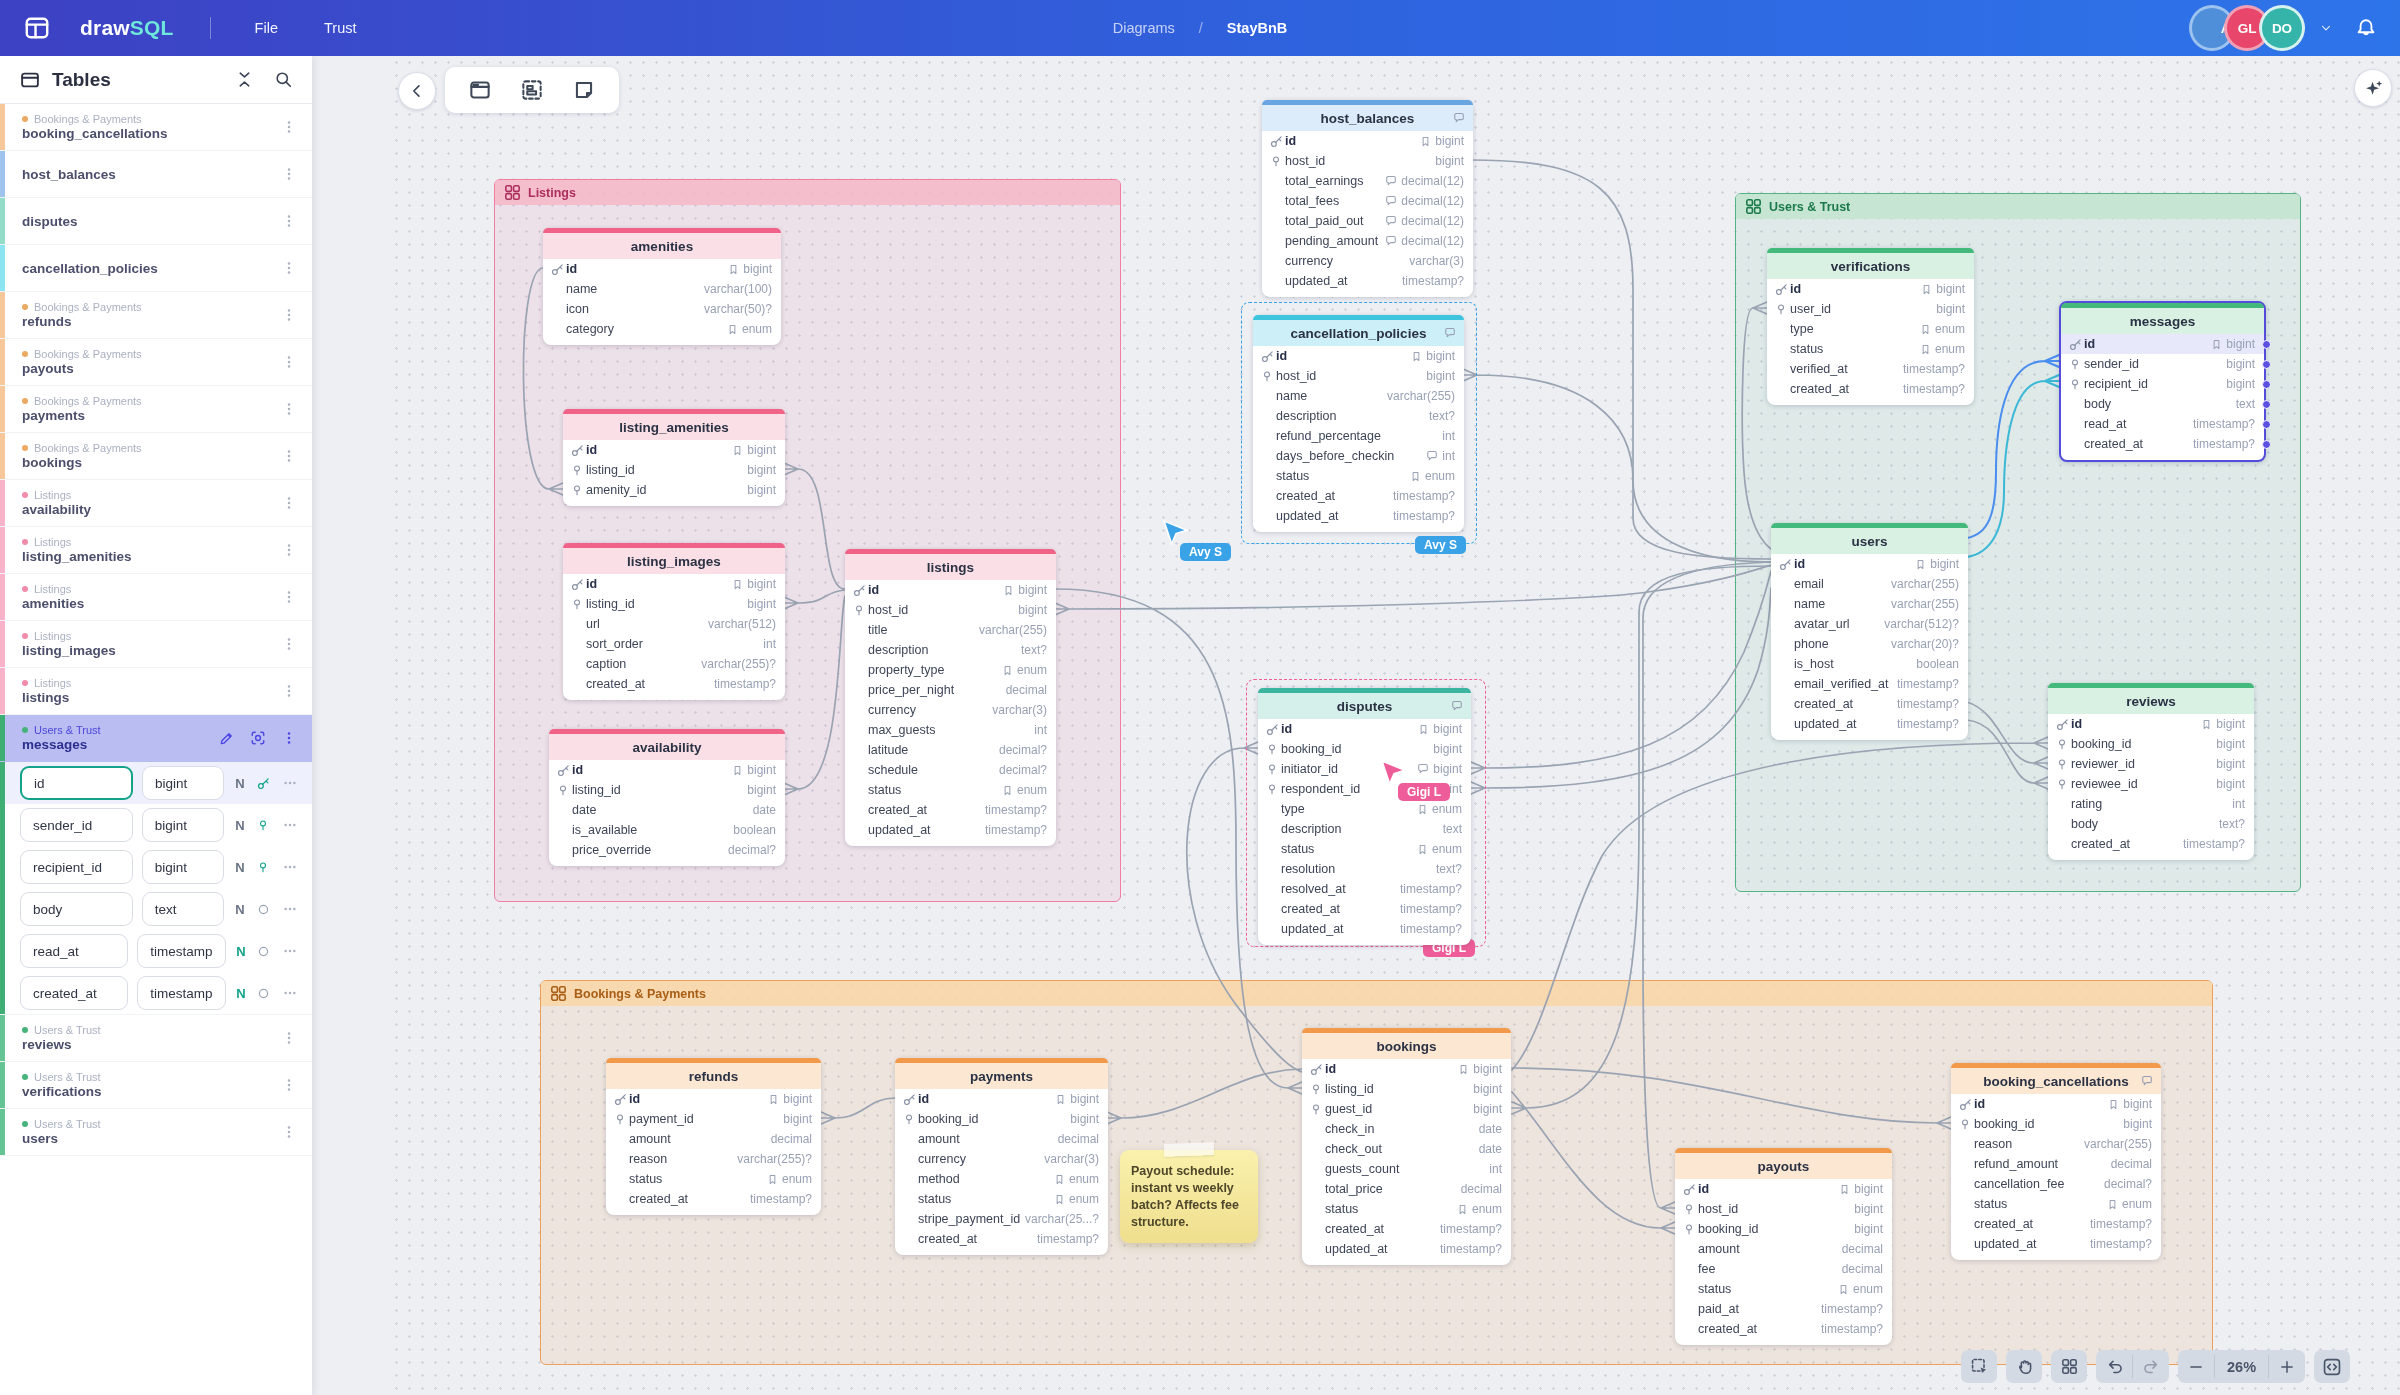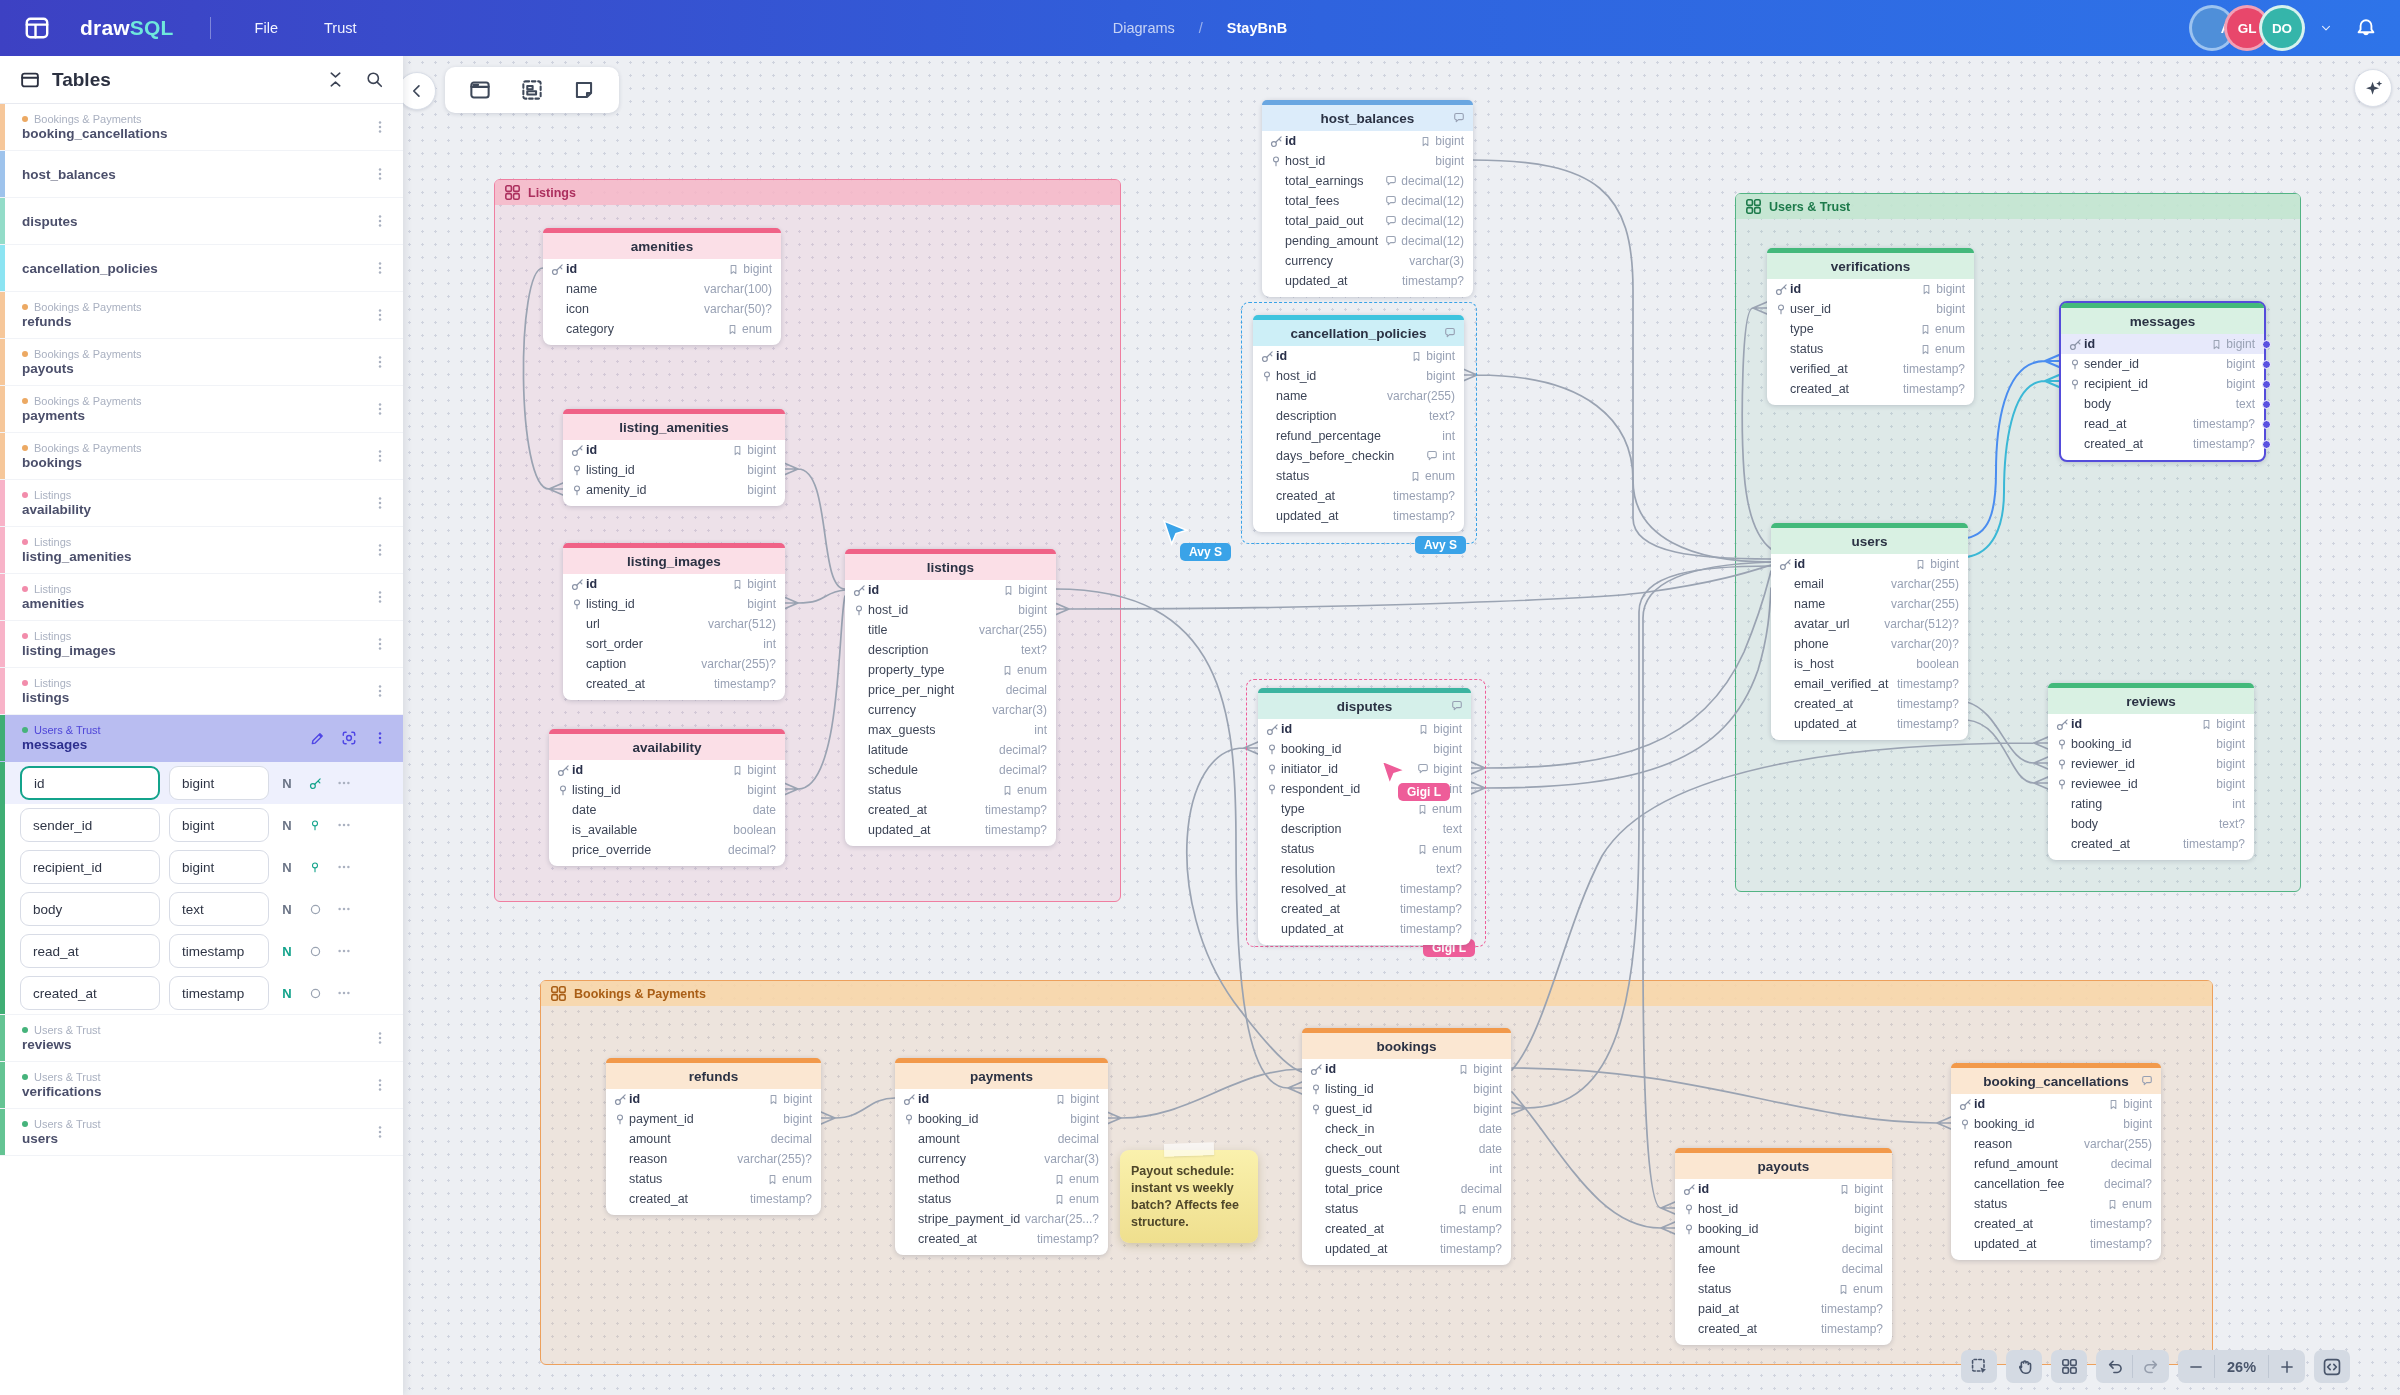--- a/index.html
+++ b/index.html
@@ -21,21 +21,21 @@
   .bc-current { color:#fff; font-weight:600; }
   .nav-right { margin-left:auto; display:flex; align-items:center; gap:14px; }
   .avatars { display:flex; align-items:center; }
   .avatar { width:40px; height:40px; border-radius:50%; display:flex; align-items:center; justify-content:center;
     font-size:13.5px; font-weight:700; color:#fff; margin-left:-5px; cursor:pointer; }
   .avatar:first-child { margin-left:0; }
   .chev { color:rgba(255,255,255,.85); margin-left:4px; display:flex; }
   .bell { color:#fff; display:flex; margin-left:10px; cursor:pointer; }
 
   
-  .sidebar { position:absolute; top:56px; left:0; bottom:0; width:403px; background:#fff; z-index:40;
+  .sidebar { position:absolute; top:56px; left:0; bottom:0; width:312px; background:#fff; z-index:40;
     box-shadow:2px 0 8px rgba(30,40,70,.10); }
   .sb-head { height:48px; display:flex; align-items:center; gap:12px; padding:0 20px; border-bottom:1px solid #e8eaf0; color:#2b3040; }
   .sb-title { font-size:19px; font-weight:700; }
   .sb-head-icons { margin-left:auto; display:flex; gap:22px; color:#3c4354; }
   .sb-head-icons .ico { cursor:pointer; }
   .s-item { position:relative; height:47px; display:flex; align-items:center; padding:0 16px 0 22px; border-bottom:1px solid #f1f3f7; cursor:pointer; background:#fff; }
   .s-item.selected { background:#b9bdf1; border-bottom-color:#b9bdf1; }
   .s-bar { position:absolute; left:0; top:0; bottom:0; width:5px; }
   .s-content { display:flex; flex-direction:column; justify-content:center; gap:1px; }
   .s-cat { font-size:11px; color:#a9b0c0; display:flex; align-items:center; gap:6px; }

